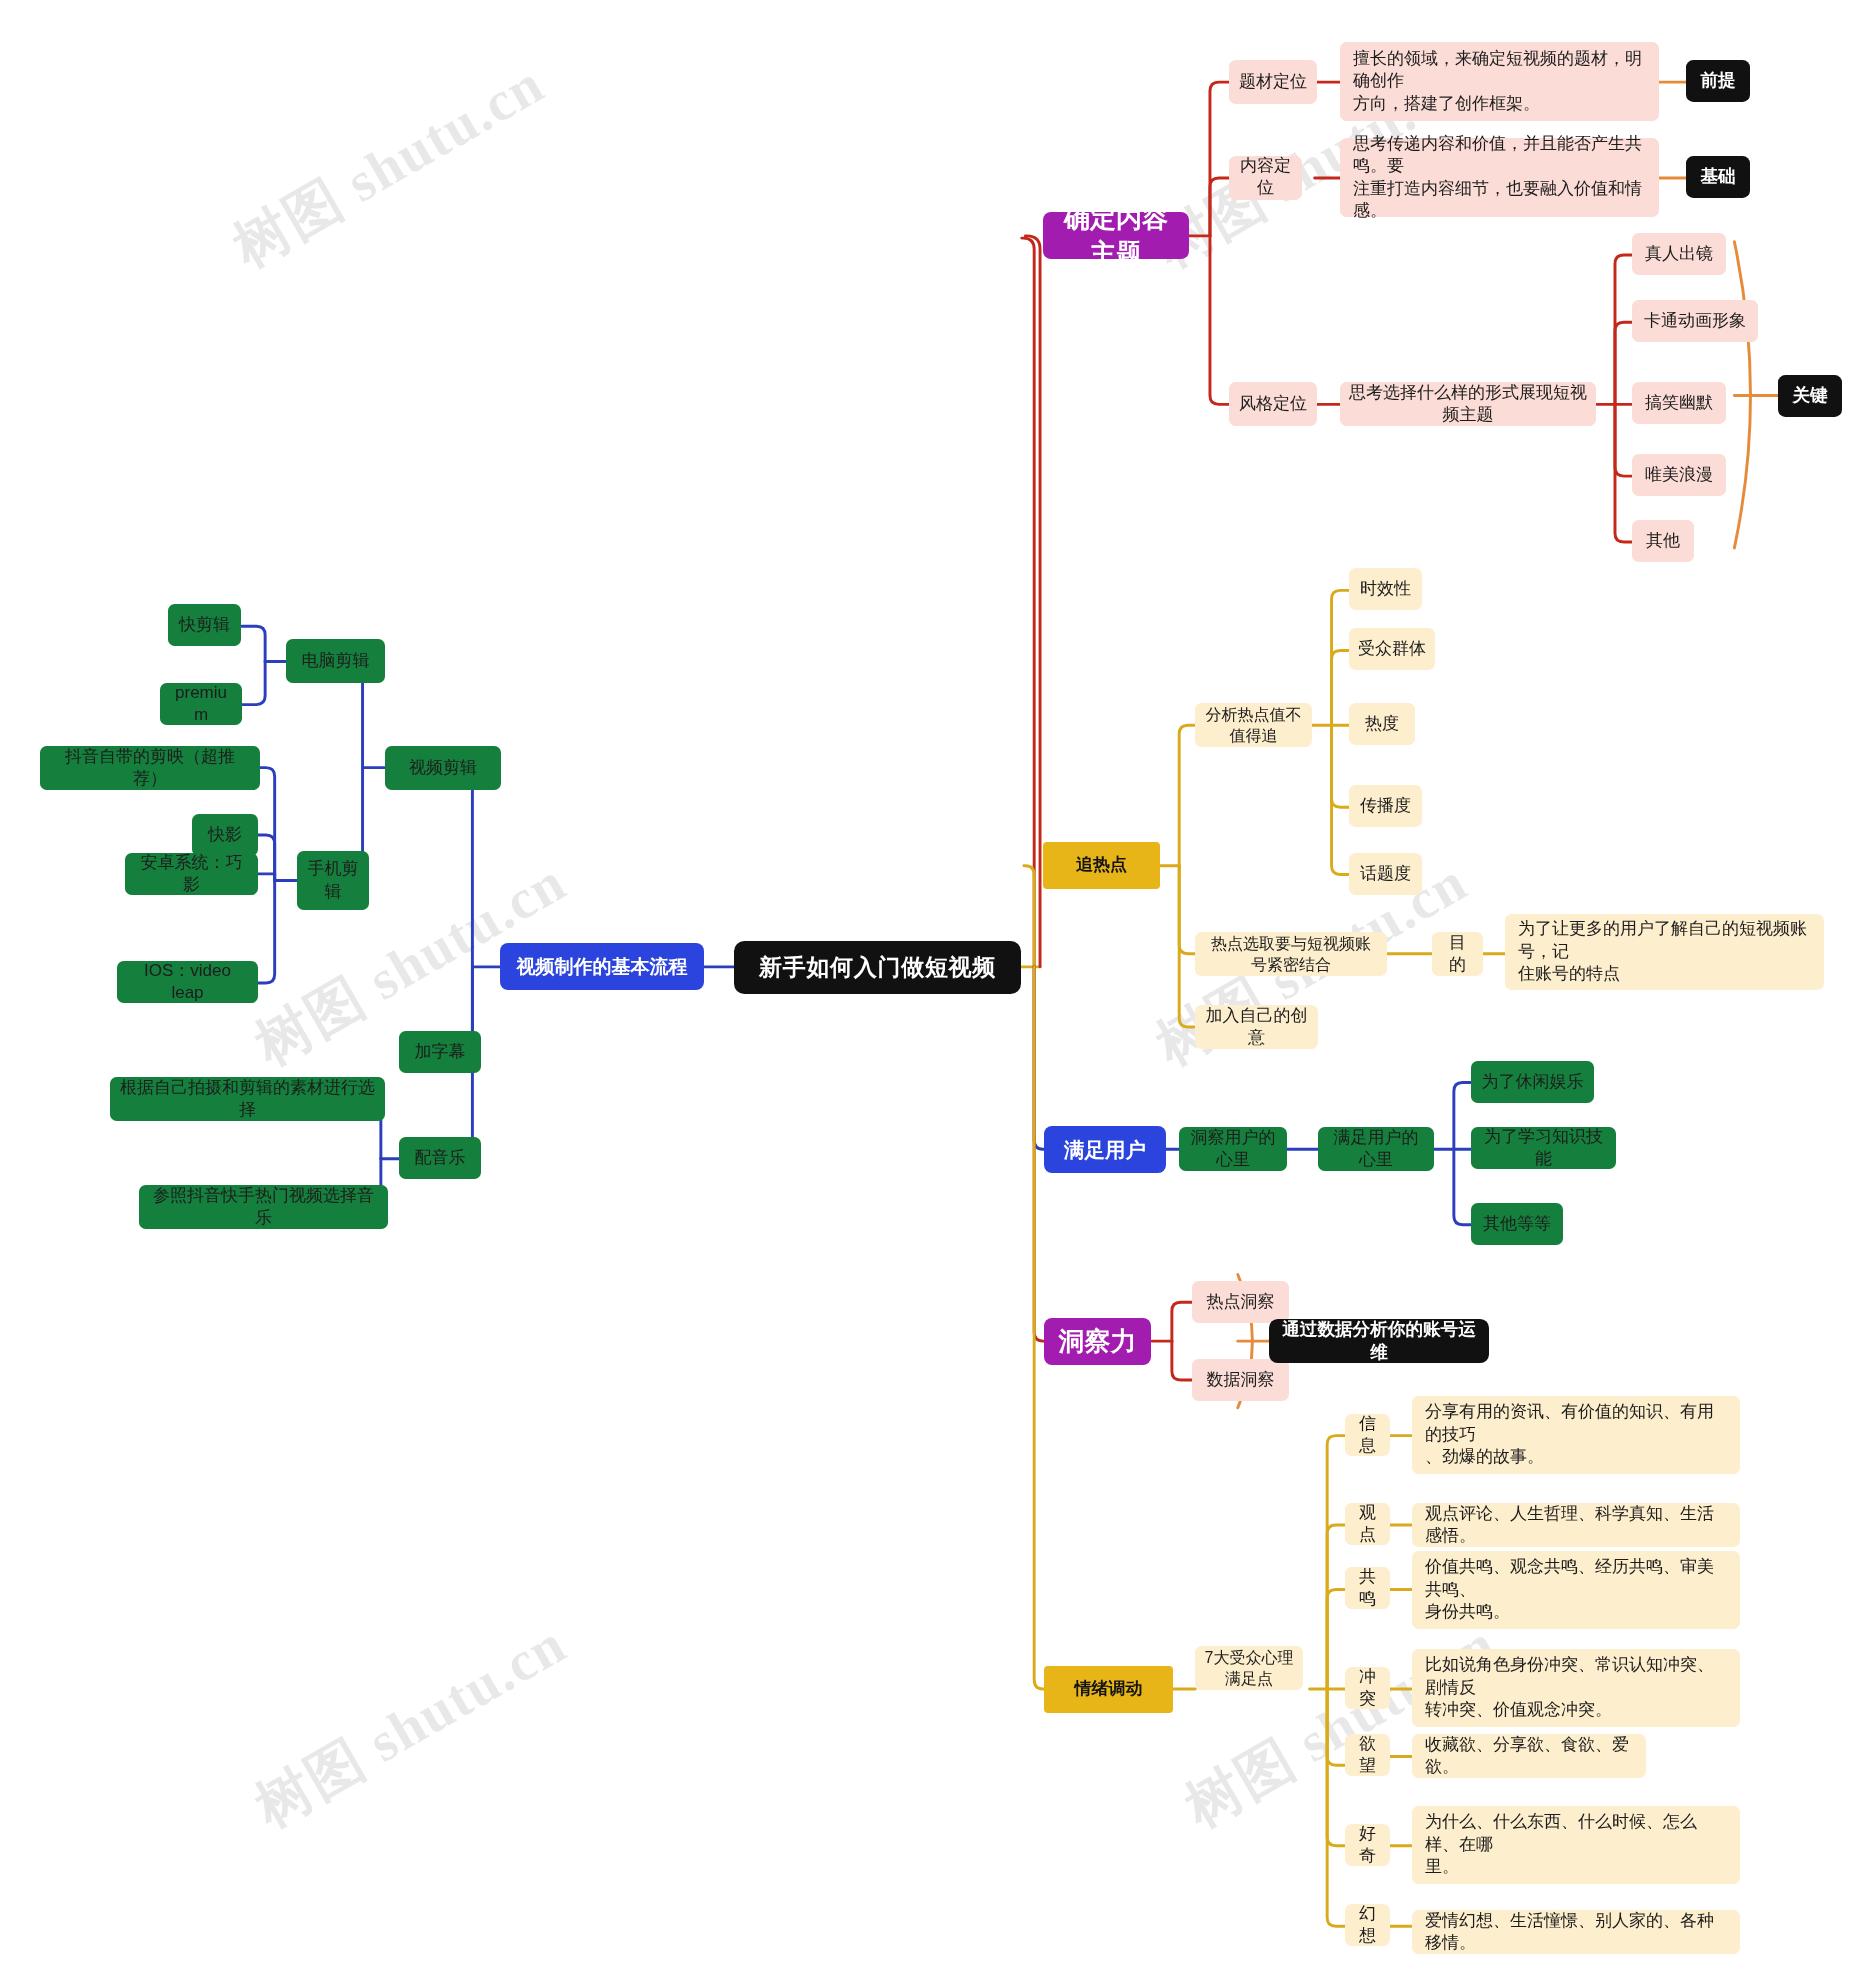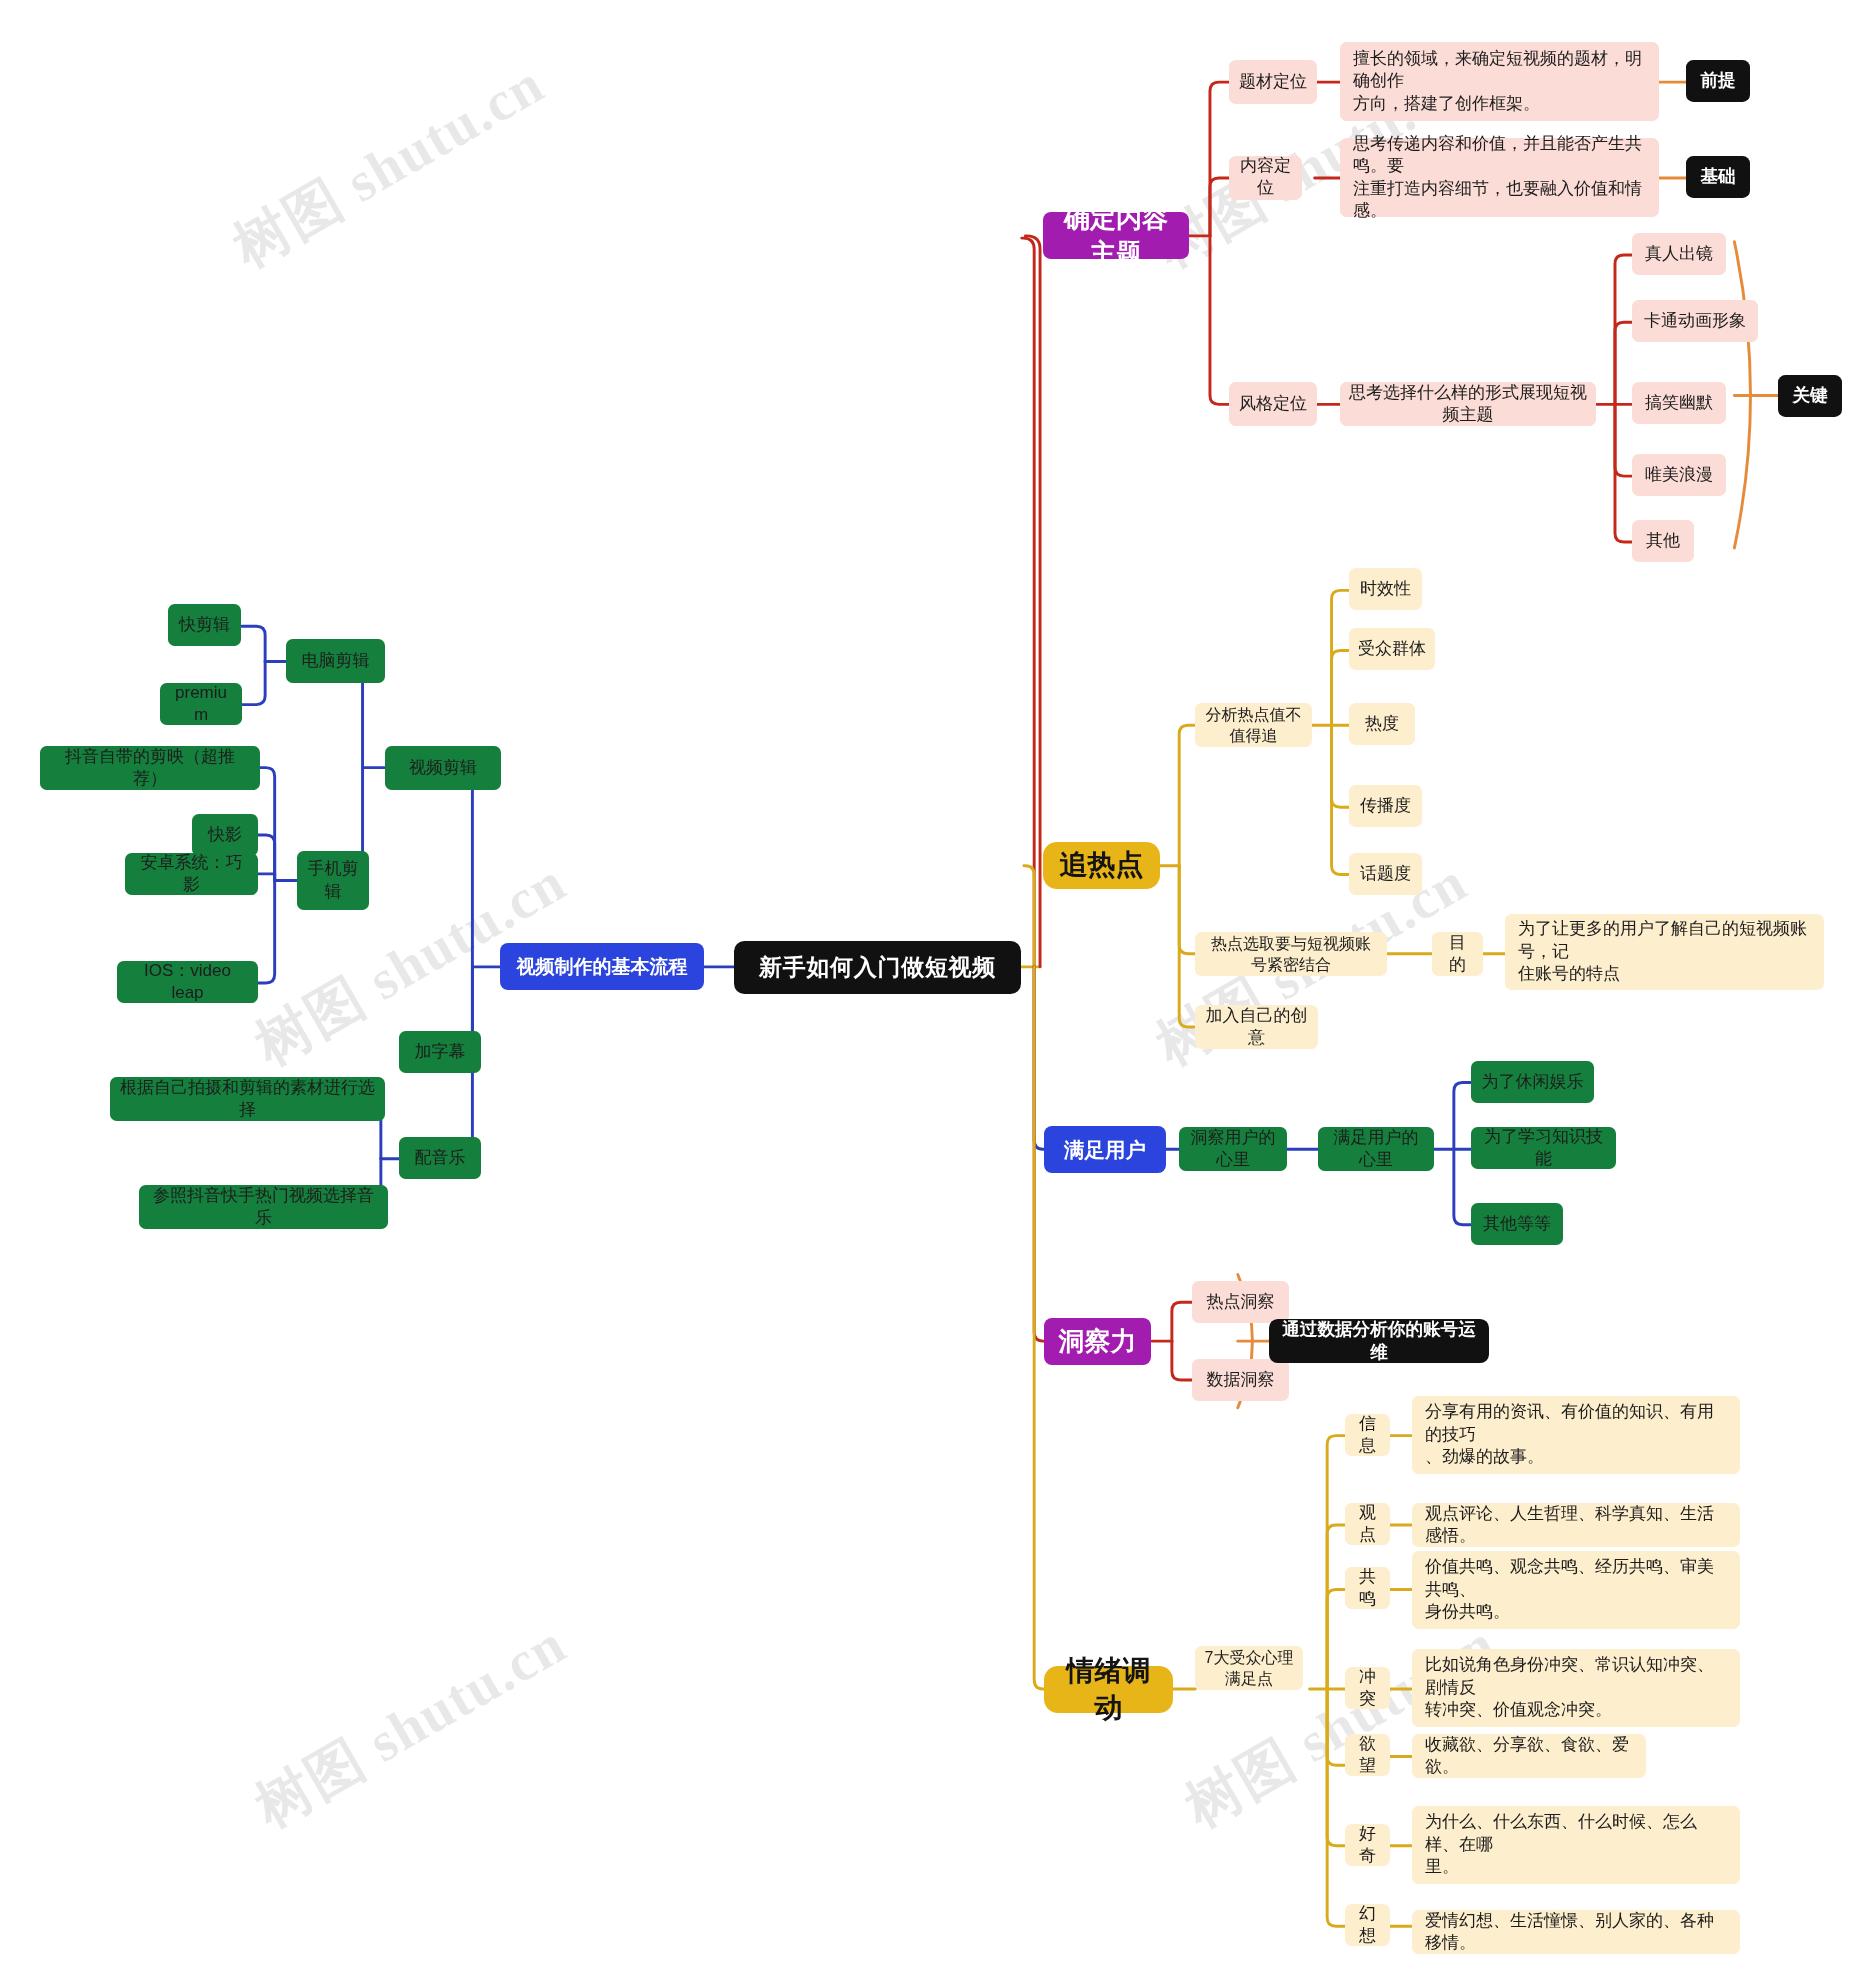--- a/index.html
+++ b/index.html
@@ -50,21 +50,21 @@
     background:#111111;color:#ffffff;font-size:23px;font-weight:700;
     border-radius:10.3px;letter-spacing:0.7px;
   }
   .n-black{
     background:#111111;color:#ffffff;font-size:18.3px;font-weight:700;border-radius:8.8px;
   }
   .n-black-sm{
     background:#111111;color:#ffffff;font-size:17.6px;font-weight:700;border-radius:7.3px;
   }
   .n-red{background:#a21caf;color:#ffffff;font-size:26px;font-weight:700;border-radius:8px;}
-  .n-gold{background:#e8b518;color:#141414;font-size:28px;font-weight:700;border-radius:14px;}
+  .n-gold{background:#e8b518;color:#141414;font-size:17px;font-weight:700;border-radius:4px;}
   .n-blue{background:#2b44dd;color:#ffffff;font-size:20.5px;font-weight:700;border-radius:8px;}
   .n-pink{background:#fbdcd6;color:#1c1c1c;font-size:17px;border-radius:6.6px;text-align:left;justify-content:flex-start;}
   .n-pink-c{background:#fbdcd6;color:#1c1c1c;font-size:17px;border-radius:6.6px;}
   .n-cream{background:#fdeecd;color:#1c1c1c;font-size:17px;border-radius:6.6px;text-align:left;justify-content:flex-start;}
   .n-cream-c{background:#fdeecd;color:#1c1c1c;font-size:17px;border-radius:6.6px;}
   .n-lav{background:#15803d;color:#1c1c1c;font-size:17px;border-radius:6.6px;}
 </style>
 </head>
 <body>
 

